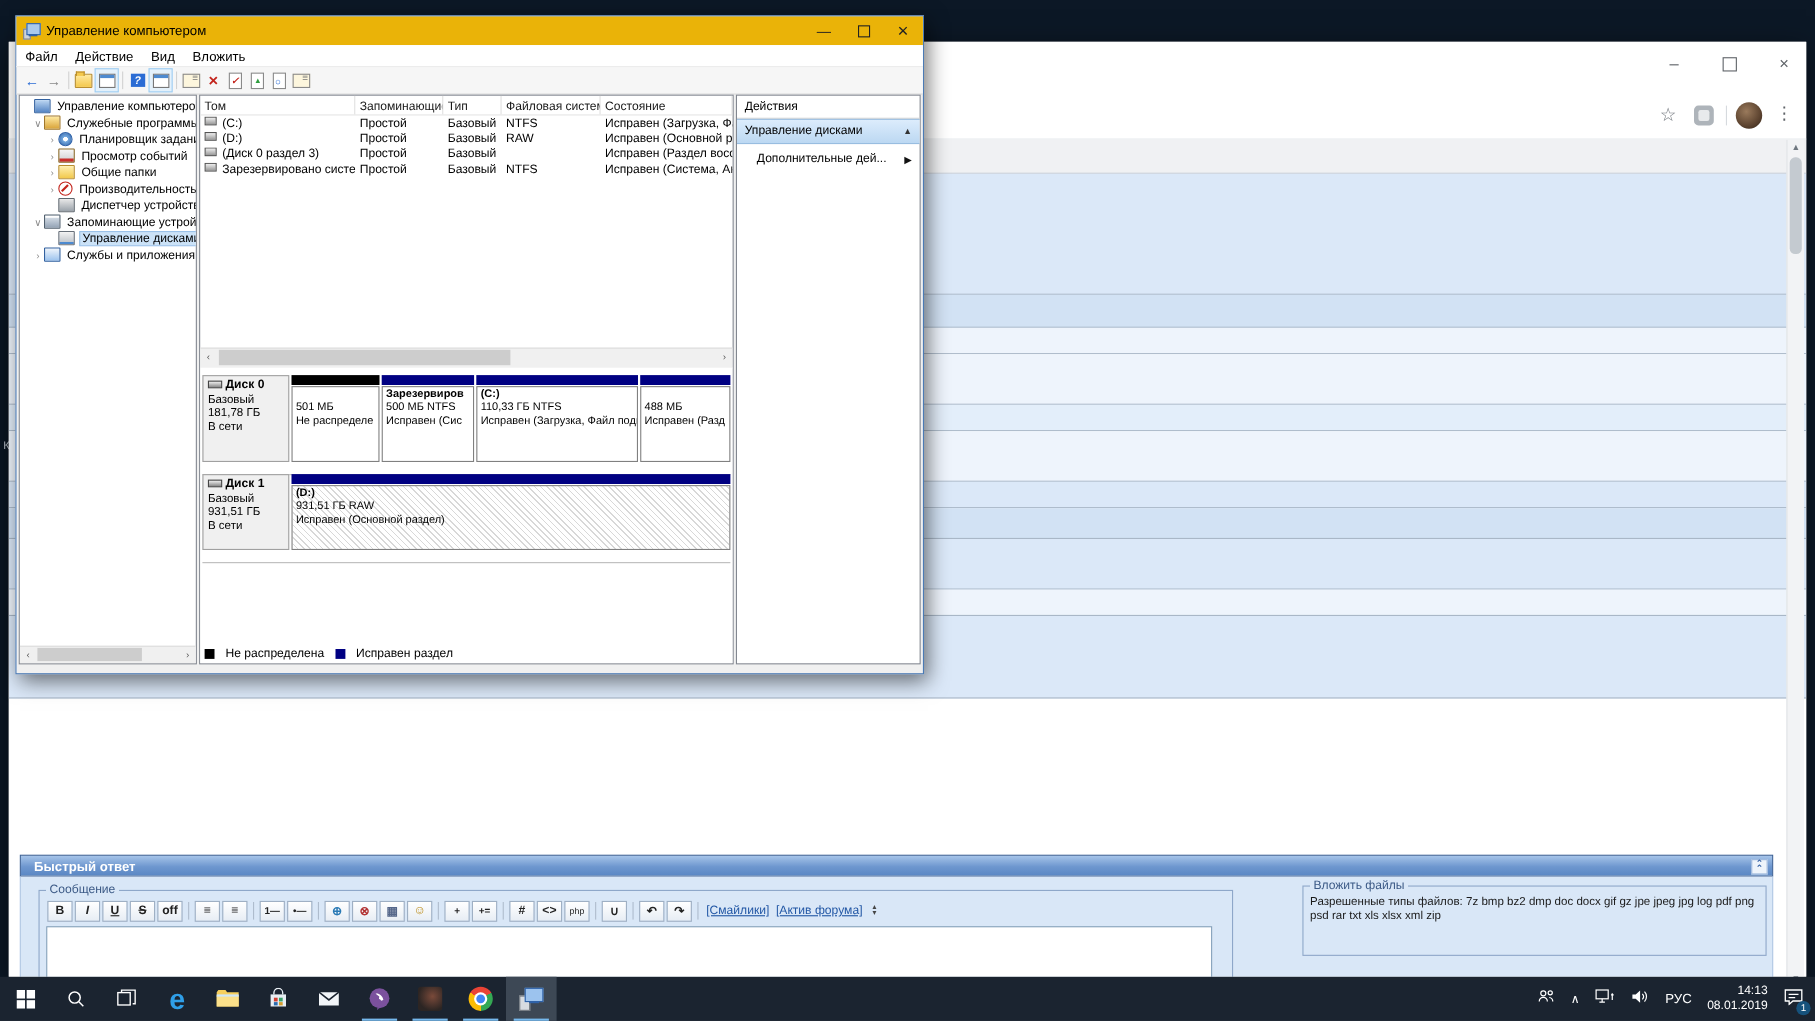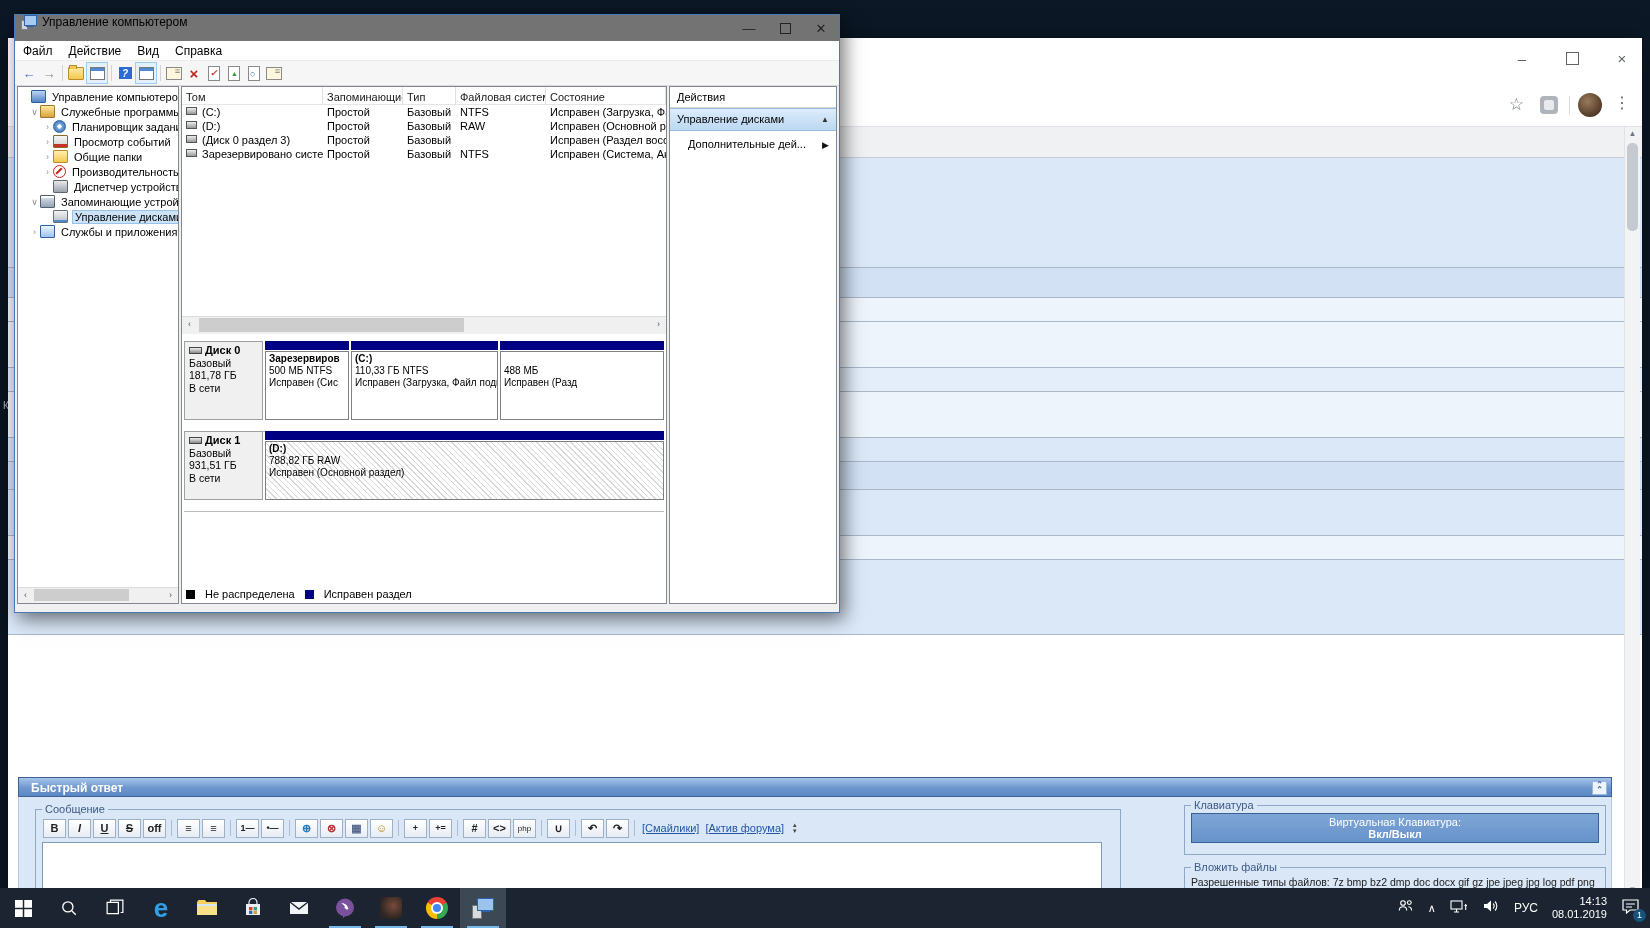--- a/index.html
+++ b/index.html
@@ -57,21 +57,21 @@
   .f-kb{height:48px;margin-bottom:6px;}
   .blue-btn{background:linear-gradient(#7fa5d6,#6693cb);border:1px solid #39movie5;border:1px solid #3a5f99;
     color:#fff;text-align:center;font-size:11px;padding:2px 0;cursor:pointer;}
   .blue-btn b{display:block;}
   .f-attach{height:62px;margin-bottom:6px;}
   .f-attach .txt{font-size:10.5px;color:#1b1b1b;line-height:12px;margin:1px 0 3px;}
 
   
   .cm{position:absolute;left:14px;top:14px;width:824px;height:597px;background:#f0f0f0;
     border:1px solid #57котор;border:1px solid #4a7ab5;box-shadow:4px 6px 18px rgba(0,0,0,.55);}
-  .cm-titlebar{position:absolute;left:0;top:0;right:0;height:26px;background:#737373;display:flex;align-items:flex-start;}
+  .cm-titlebar{position:absolute;left:0;top:0;right:0;height:26px;background:#eab308;display:flex;align-items:center;}
   .cm-appico{width:16px;height:14px;margin:0 5px 0 6px;position:relative;}
   .cm-appico .mon{position:absolute;left:3px;top:0;width:11px;height:9px;background:#a9c9ee;border:1px solid #2f62a8;}
   .cm-appico .base{position:absolute;left:5px;top:10px;width:8px;height:2px;background:#2f62a8;}
   .cm-appico .tower{position:absolute;left:0;top:5px;width:5px;height:8px;background:#cfd4da;border:1px solid #7c8288;}
   .cm-title{font-size:12px;color:#000;}
   .cm-ctls{margin-left:auto;display:flex;}
   .cm-ctl{width:36px;height:26px;display:flex;align-items:center;justify-content:center;font-size:13px;color:#222;}
   .cm-ctl .maxbox{width:9px;height:9px;border:1px solid #222;display:block;}
   .cm-menubar{position:absolute;left:0;top:26px;right:0;height:19px;background:#fff;display:flex;align-items:center;
     font-size:12px;border-bottom:1px solid #f0f0f0;}
@@ -262,27 +262,20 @@
               <span class="fbtn">↷</span>
               <span class="fsep"></span>
               <span class="flink">[Смайлики]</span>
               <span class="flink">[Актив форума]</span>
               <span class="fspin">▴<br>▾</span>
             </div>
             <textarea class="f-textarea" style=""></textarea>
           </fieldset>
 
           <div class="f-right">
-            <fieldset class="f-kb">
-              <legend>Клавиатура</legend>
-              <div class="blue-btn">
-                <span>Виртуальная Клавиатура:</span>
-                <b>Вкл/Выкл</b>
-              </div>
-            </fieldset>
             <fieldset class="f-attach">
               <legend>Вложить файлы</legend>
               <div class="txt">Разрешенные типы файлов: 7z bmp bz2 dmp doc docx gif gz jpe jpeg jpg log pdf png psd rar txt xls xlsx xml zip</div>
 
             </fieldset>
 
           </div>
 
         </div>
       </div>
@@ -302,21 +295,21 @@
         <span class="cm-ctl">
             <i class="maxbox"></i>
           </span>
         <span class="cm-ctl">✕</span>
       </span>
     </div>
     <div class="cm-menubar">
       <span class="cm-menu">Файл</span>
       <span class="cm-menu">Действие</span>
       <span class="cm-menu">Вид</span>
-      <span class="cm-menu">Справка</span>
+      <span class="cm-menu">Вложить</span>
     </div>
     <div class="cm-toolbar">
       <span class="ti g-blue">←</span>
       <span class="ti g-gray">→</span>
       <span class="tsep"></span>
       <span class="ti">
           <i class="ico-fold"></i>
         </span>
       <span class="ti frame">
           <i class="ico-win"></i>
@@ -453,20 +446,28 @@
         <div class="diskarea">
 
           <div class="disk-row" style="top:7px;height:79px;">
             <div class="disk-label">
               <b><span class="dl-ico"></span><span>Диск 0</span></b><br>
               <span>Базовый</span><br>
               <span>181,78 ГБ</span><br>
               <span>В сети</span>
             </div>
             <div class="parts">
+              <div class="part" style="width:80px;">
+                <div class="pbar bar-black"></div>
+                <div class="pbody">
+                    <span class="t"></span>
+                    <span>501 МБ</span>
+                    <span>Не распределе</span>
+                  </div>
+              </div>
               <div class="part" style="width:84px;">
                 <div class="pbar bar-navy"></div>
                 <div class="pbody">
                     <span class="t">Зарезервиров</span>
                     <span>500 МБ NTFS</span>
                     <span>Исправен (Сис</span>
                   </div>
               </div>
               <div class="part" style="width:147px;">
                 <div class="pbar bar-navy"></div>
@@ -492,21 +493,21 @@
               <b><span class="dl-ico"></span><span>Диск 1</span></b><br>
               <span>Базовый</span><br>
               <span>931,51 ГБ</span><br>
               <span>В сети</span>
             </div>
             <div class="parts">
               <div class="part" style="flex:1;">
                 <div class="pbar bar-navy"></div>
                 <div class="pbody hatch">
                     <span class="t">(D:)</span>
-                    <span>788,82 ГБ RAW</span>
+                    <span>931,51 ГБ RAW</span>
                     <span>Исправен (Основной раздел)</span>
                   </div>
               </div>
             </div>
           </div>
 
           <div class="dlegend">
             <span class="lg-sq" style="background:#000000;"></span>
               <span>Не распределена</span>
             <span class="lg-sq" style="background:#000082;margin-left:4px;"></span>

